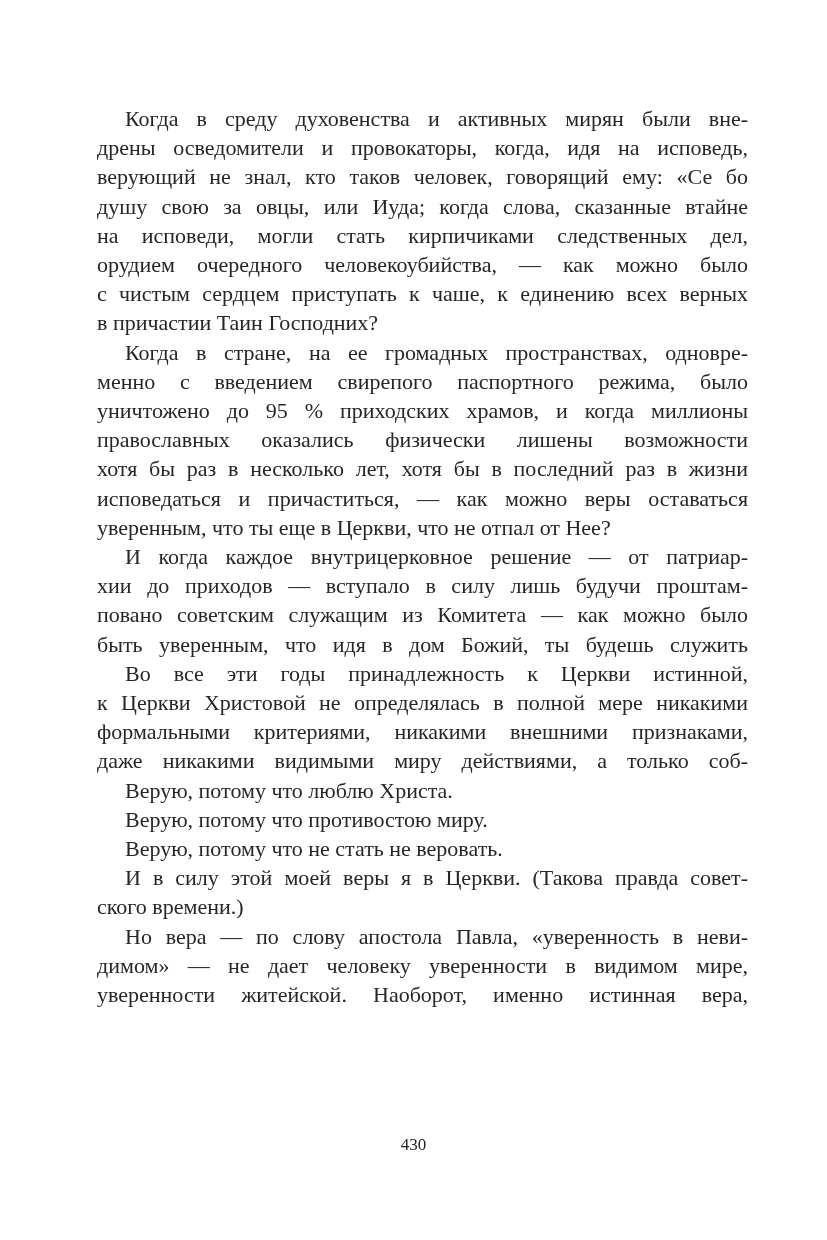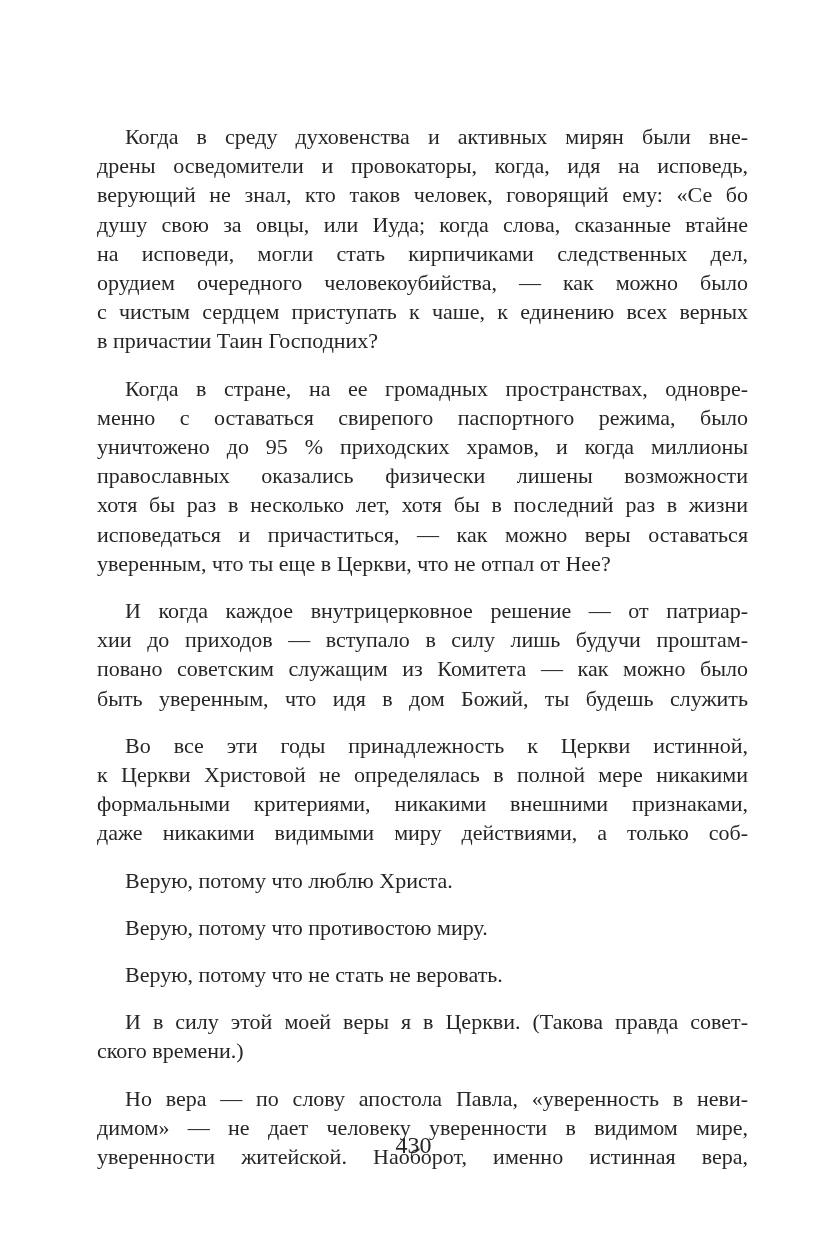--- a/index.html
+++ b/index.html
@@ -29,32 +29,31 @@
     margin: 0;
     padding: 0;
   }
   .line {
     text-align: justify;
     text-align-last: justify;
     white-space: normal;
   }
   .line.first {
     text-indent: 28px;
-    margin-top: 18px;
   }
   .line.unjust {
     text-align-last: left;
   }
   .page-number {
     position: absolute;
     top: 1133px;
     left: 0;
     width: 100%;
     text-align: center;
-    font-size: 24px;
+    font-size: 17px;
     line-height: 24px;
     color: #262626;
   }
 </style>
 </head>
 <body>
 
 <div class="page">
   <div class="text-block">
       <div class="para">
@@ -62,21 +61,21 @@
         <div class="line">дрены осведомители и провокаторы, когда, идя на исповедь,</div>
         <div class="line">верующий не знал, кто таков человек, говорящий ему: «Се бо</div>
         <div class="line">душу свою за овцы, или Иуда; когда слова, сказанные втайне</div>
         <div class="line">на исповеди, могли стать кирпичиками следственных дел,</div>
         <div class="line">орудием очередного человекоубийства, — как можно было</div>
         <div class="line">с чистым сердцем приступать к чаше, к единению всех верных</div>
         <div class="line unjust">в причастии Таин Господних?</div>
       </div>
       <div class="para">
         <div class="line first">Когда в стране, на ее громадных пространствах, одновре-</div>
-        <div class="line">менно с оставаться свирепого паспортного режима, было</div>
+        <div class="line">менно с введением свирепого паспортного режима, было</div>
         <div class="line">уничтожено до 95 % приходских храмов, и когда миллионы</div>
         <div class="line">православных оказались физически лишены возможности</div>
         <div class="line">хотя бы раз в несколько лет, хотя бы в последний раз в жизни</div>
         <div class="line">исповедаться и причаститься, — как можно веры оставаться</div>
         <div class="line unjust">уверенным, что ты еще в Церкви, что не отпал от Нее?</div>
       </div>
       <div class="para">
         <div class="line first">И когда  каждое внутрицерковное решение — от патриар-</div>
         <div class="line">хии до приходов — вступало в силу лишь будучи проштам-</div>
         <div class="line">повано советским служащим из Комитета — как можно было</div>

